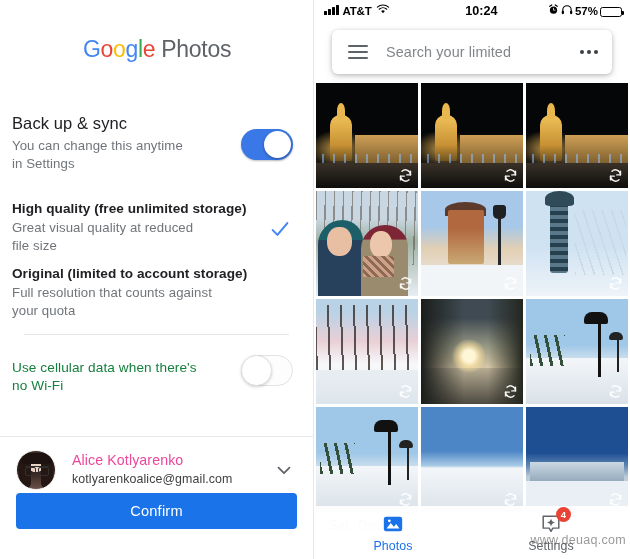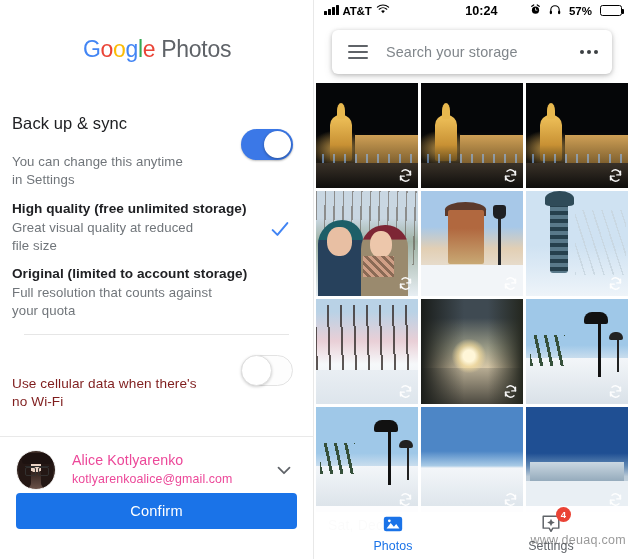--- a/index.html
+++ b/index.html
@@ -31,21 +31,21 @@
   .photos-word { color: #5f6368; margin-left: 6px; }
 
   .section { position: absolute; left: 12px; right: 18px; }
 
   #backup-row { top: 112px; }
   .row-title {
     font-size: 16.5px; color: #202124; font-weight: 400; line-height: 22px;
     letter-spacing: 0.1px;
   }
   .row-sub {
-    font-size: 13.2px; color: #70757a; line-height: 17.5px; margin-top: 19px;
+    font-size: 13.2px; color: #70757a; line-height: 17.5px; margin-top: 3px;
     letter-spacing: 0.1px;
   }
   .opt-title {
     font-size: 13.6px; color: #202124; font-weight: 700; line-height: 18px;
     letter-spacing: 0.05px;
   }
   .opt-sub {
     font-size: 13.2px; color: #70757a; line-height: 17.5px; margin-top: 1px;
     letter-spacing: 0.1px;
   }
@@ -95,21 +95,21 @@
     overflow:hidden; position: relative; border: 1px solid #efefef;
   }
   .avatar .hair-l { position:absolute; left:2px; top:4px; width:12px; height:34px; background:#241714; border-radius: 8px 2px 10px 10px;}
   .avatar .hair-r { position:absolute; right:2px; top:4px; width:12px; height:34px; background:#241714; border-radius: 2px 8px 10px 10px;}
   .avatar .fringe { position:absolute; left:5px; top:2px; width:30px; height:11px; background:#1d1210; border-radius: 14px 14px 6px 6px;}
   .avatar .glasses { position:absolute; left:8px; top:15px; width:24px; height:7px; border-top:1.5px solid #2b2b2b; }
   .avatar .glasses:before,.avatar .glasses:after{content:"";position:absolute;top:0;width:9px;height:7px;border:1.3px solid #33302f;border-radius:2px;}
   .avatar .glasses:before{left:0;} .avatar .glasses:after{right:0;}
   .acct-text { margin-left: 16px; flex: 1 1 auto; min-width: 0; }
   .acct-name { font-size: 14.2px; color: #ec4899; line-height: 19px; letter-spacing:.1px;}
-  .acct-mail { font-size: 12.4px; color: #ec4899; line-height: 17px; margin-top: 1px; letter-spacing:.1px;}
+  .acct-mail { font-size: 12.4px; color: #404040; line-height: 17px; margin-top: 1px; letter-spacing:.1px;}
   .chev { width: 22px; height: 22px; flex: 0 0 22px; }
 
   #confirm-button {
     position: absolute; left: 16px; right: 16px; top: 493px; height: 36px;
     background: #1a73e8; border: none; border-radius: 4px;
     color: #fff; font-size: 14.6px; font-family: "Liberation Sans", sans-serif;
     letter-spacing: .2px; cursor: pointer;
   }
 
   
@@ -117,21 +117,21 @@
     position: relative; width: 316px; height: 559px; flex: 0 0 316px;
     background: #ffffff; overflow: hidden;
   }
   #status-bar {
     position: absolute; top:0; left:0; right:0; height: 21px;
     display:flex; align-items:center; z-index: 6;
     background: #ffffff; color:#000; font-size: 11.5px; font-weight: 700;
   }
   .sb-left { display:flex; align-items:center; gap:4px; padding-left:10px; width: 40%;}
   .sb-mid  { width: 26%; text-align:center; font-size: 12.6px; }
-  .sb-right{ display:flex; align-items:center; justify-content:flex-end; gap:8px; padding-right: 8px; width: 34%; }
+  .sb-right{ display:flex; align-items:flex-end; justify-content:flex-end; gap:2px; padding-right: 8px; width: 34%; }
   .sigbars { display:flex; align-items:flex-end; gap:1.5px; height:9px; }
   .sigbars i { display:block; width:2.5px; background:#000; border-radius:.5px; }
   .sigbars i:nth-child(1){height:4px;} .sigbars i:nth-child(2){height:6px;}
   .sigbars i:nth-child(3){height:8px;} .sigbars i:nth-child(4){height:10px;}
   .carrier { font-size: 11.5px; font-weight: 700; letter-spacing: -.2px;}
   .batt-pct{ font-size: 11.5px; font-weight: 700; }
   .batt {
     width: 22px; height: 10.5px; border: 1.2px solid #000; border-radius: 2.6px;
     position: relative; padding: 1.2px;
   }
@@ -321,21 +321,21 @@
 
     <div class="section" id="opt-original">
       <div class="opt-title">Original (limited to account storage)</div>
       <div class="opt-sub" style="white-space:pre-line;">Full resolution that counts against
 your quota</div>
     </div>
 
     <div class="divider"></div>
 
     <div class="section" id="cellular-row">
-      <div class="row-sub" style="white-space:pre-line;font-size:13.6px;color:#7f1d1d;line-height:18px;">Use cellular data when there's
+      <div class="row-sub" style="white-space:pre-line;font-size:13.6px;color:#15803d;line-height:18px;">Use cellular data when there's
 no Wi-Fi</div>
     </div>
     <div class="toggle off" id="toggle-cellular">
       <div class="knob"></div>
     </div>
 
     <div id="account-sep"></div>
     <div id="account-row">
       <div class="avatar">
         <div class="hair-l"></div>
@@ -396,21 +396,21 @@
         <span class="batt"><span class="fill"></span></span>
       </div>
     </div>
 
     <div id="search-bar">
       <span class="hamburger">
           <i></i>
           <i></i>
           <i></i>
         </span>
-      <span id="search-placeholder">Search your storage</span>
+      <span id="search-placeholder">Search your limited</span>
       <span class="kebab">
           <i></i>
           <i></i>
           <i></i>
         </span>
     </div>
 
     <div id="photo-grid">
       <div class="cell">
           <div class="ph night">

